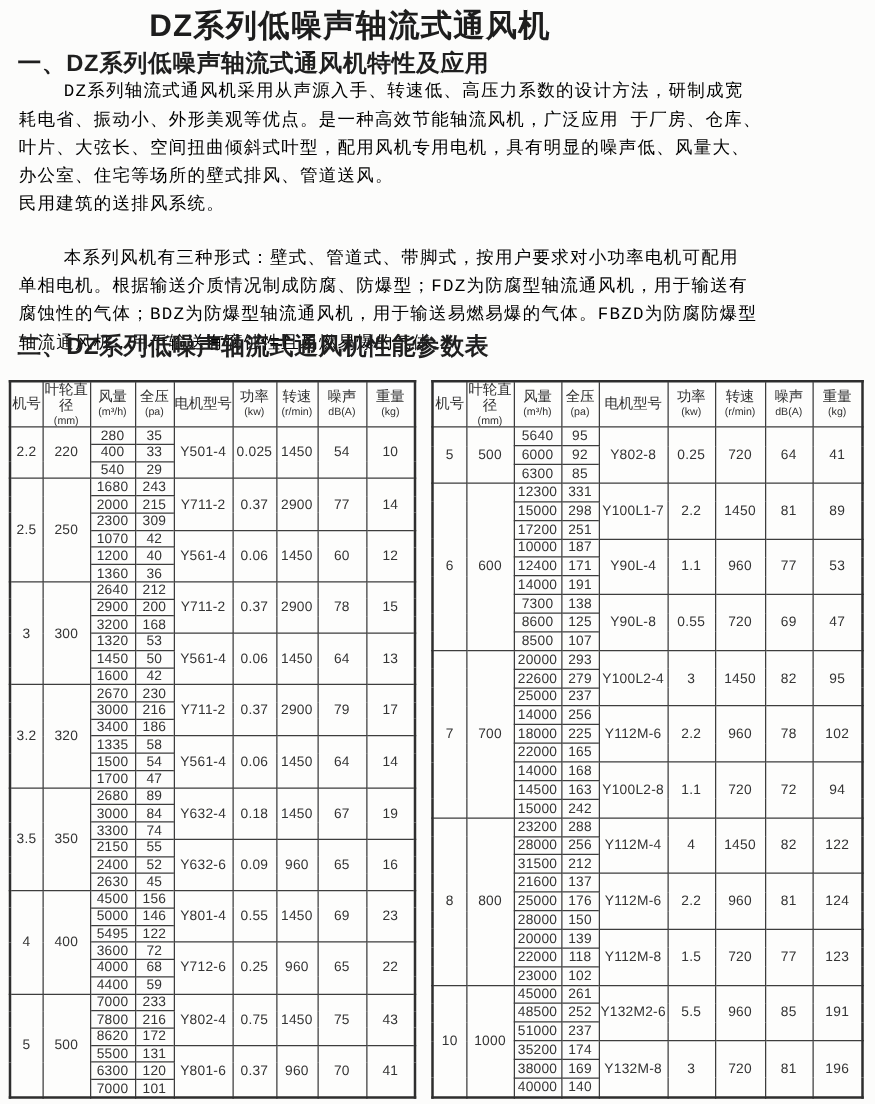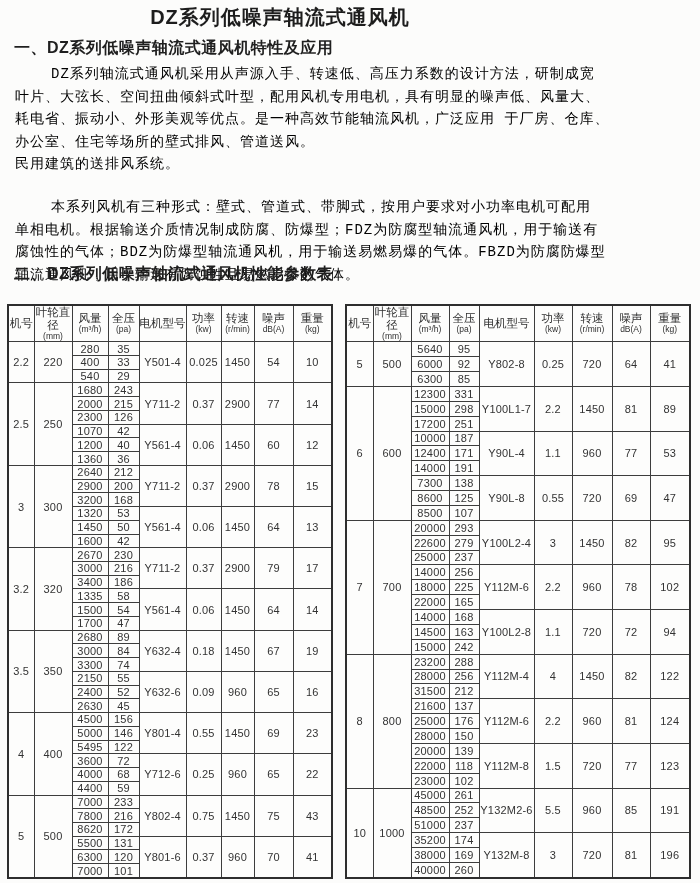--- a/index.html
+++ b/index.html
@@ -3,24 +3,24 @@
 <meta charset="utf-8">
 <style>
   html,body{margin:0;padding:0;}
   body{
     width:700px;height:883px;position:relative;overflow:hidden;
     background:#fcfcfb;color:#2b2b2b;
     font-family:"Liberation Sans",sans-serif;
   }
   .doc-title{
     position:absolute;top:4px;left:0;width:560px;text-align:center;
-    font-size:20px;font-weight:bold;letter-spacing:1px;color:#1d1d1d;
+    font-size:25px;font-weight:bold;letter-spacing:1px;color:#1d1d1d;
   }
   .sec-heading{
-    position:absolute;left:14px;font-size:16px;font-weight:bold;color:#1f1f1f;
+    position:absolute;left:14px;font-size:19px;font-weight:bold;color:#1f1f1f;
     letter-spacing:0.5px;white-space:nowrap;
   }
   .h1{top:38px;}
   .h2{top:264px;}
   .para{
     position:absolute;left:15px;width:674px;
     font-family:Liberation Mono, monospace;
     font-size:14px;line-height:22.5px;letter-spacing:1px;color:#000000;
   }
   .p1{top:63px;}
@@ -52,22 +52,22 @@
 </style>
 </head>
 <body>
 
 <div class="doc-title">DZ系列低噪声轴流式通风机</div>
 
 <div class="sec-heading h1">一、DZ系列低噪声轴流式通风机特性及应用</div>
 
 <div class="para p1">
     <div class="tline indent">DZ系列轴流式通风机采用从声源入手、转速低、高压力系数的设计方法，研制成宽</div>
+    <div class="tline">耗电省、振动小、外形美观等优点。是一种高效节能轴流风机，广泛应用 于厂房、仓库、</div>
     <div class="tline">叶片、大弦长、空间扭曲倾斜式叶型，配用风机专用电机，具有明显的噪声低、风量大、</div>
-    <div class="tline">耗电省、振动小、外形美观等优点。是一种高效节能轴流风机，广泛应用 于厂房、仓库、</div>
     <div class="tline">办公室、住宅等场所的壁式排风、管道送风。</div>
     <div class="tline">民用建筑的送排风系统。</div>
   </div>
 
 <div class="para p2">
     <div class="tline indent">本系列风机有三种形式：壁式、管道式、带脚式，按用户要求对小功率电机可配用</div>
     <div class="tline">单相电机。根据输送介质情况制成防腐、防爆型；FDZ为防腐型轴流通风机，用于输送有</div>
     <div class="tline">腐蚀性的气体；BDZ为防爆型轴流通风机，用于输送易燃易爆的气体。FBZD为防腐防爆型</div>
     <div class="tline">轴流通风机，用于输送有腐蚀性且易燃易爆的气体。</div>
   </div>
@@ -155,21 +155,21 @@
           <td rowspan="3">2900</td>
           <td rowspan="3">77</td>
           <td rowspan="3">14</td>
         </tr>
         <tr>
           <td>2000</td>
           <td>215</td>
         </tr>
         <tr>
           <td>2300</td>
-          <td>126</td>
+          <td>309</td>
         </tr>
         <tr>
           <td>1070</td>
           <td>42</td>
           <td rowspan="3">Y561-4</td>
           <td rowspan="3">0.06</td>
           <td rowspan="3">1450</td>
           <td rowspan="3">60</td>
           <td rowspan="3">12</td>
         </tr>
@@ -621,17 +621,17 @@
           <td rowspan="3">720</td>
           <td rowspan="3">81</td>
           <td rowspan="3">196</td>
         </tr>
         <tr>
           <td>38000</td>
           <td>169</td>
         </tr>
         <tr>
           <td>40000</td>
-          <td>260</td>
+          <td>140</td>
         </tr>
       </tbody>
     </table>
   </div>
 
 </body></html>

